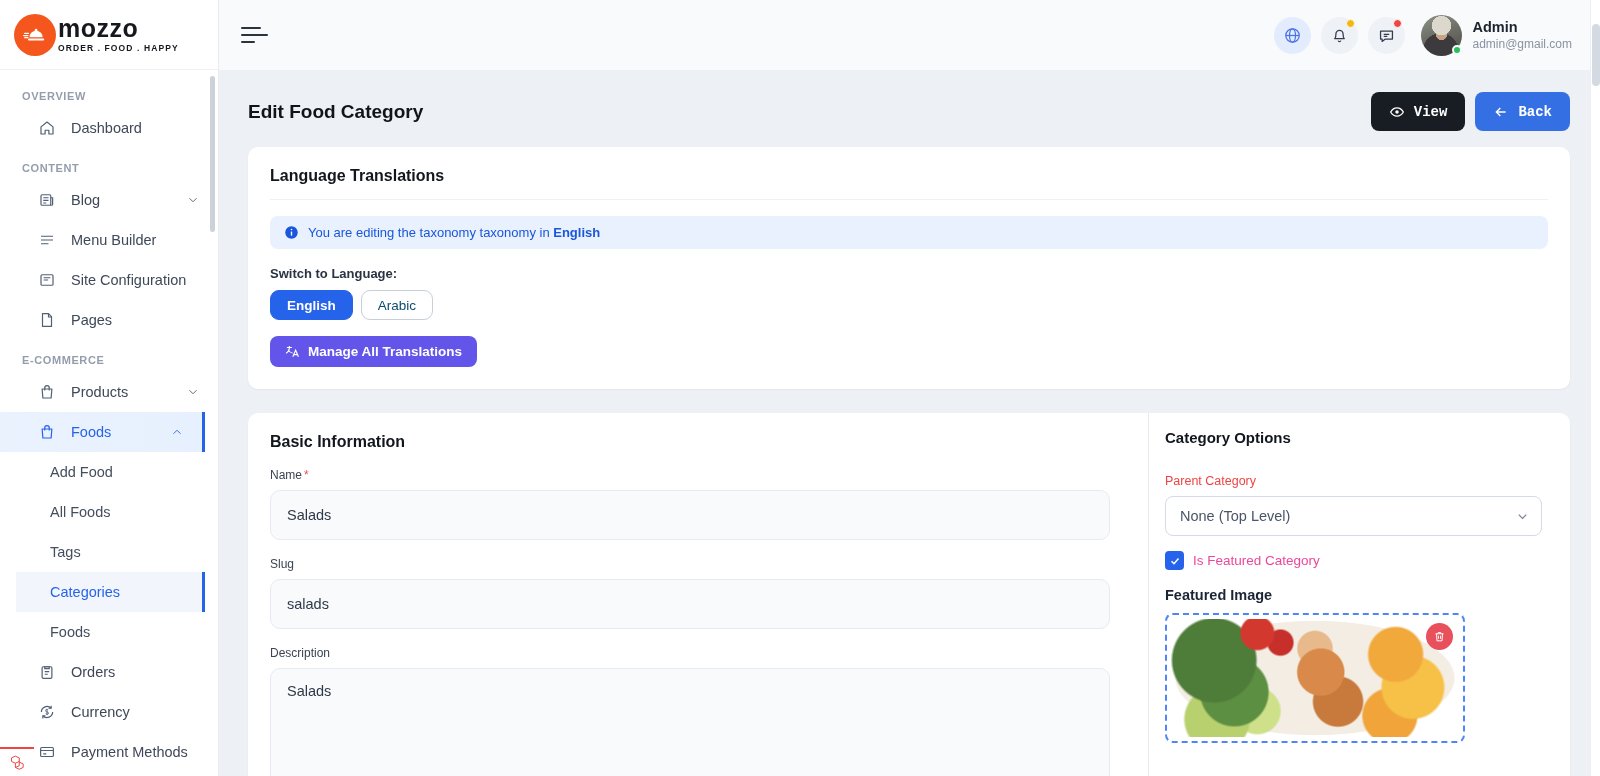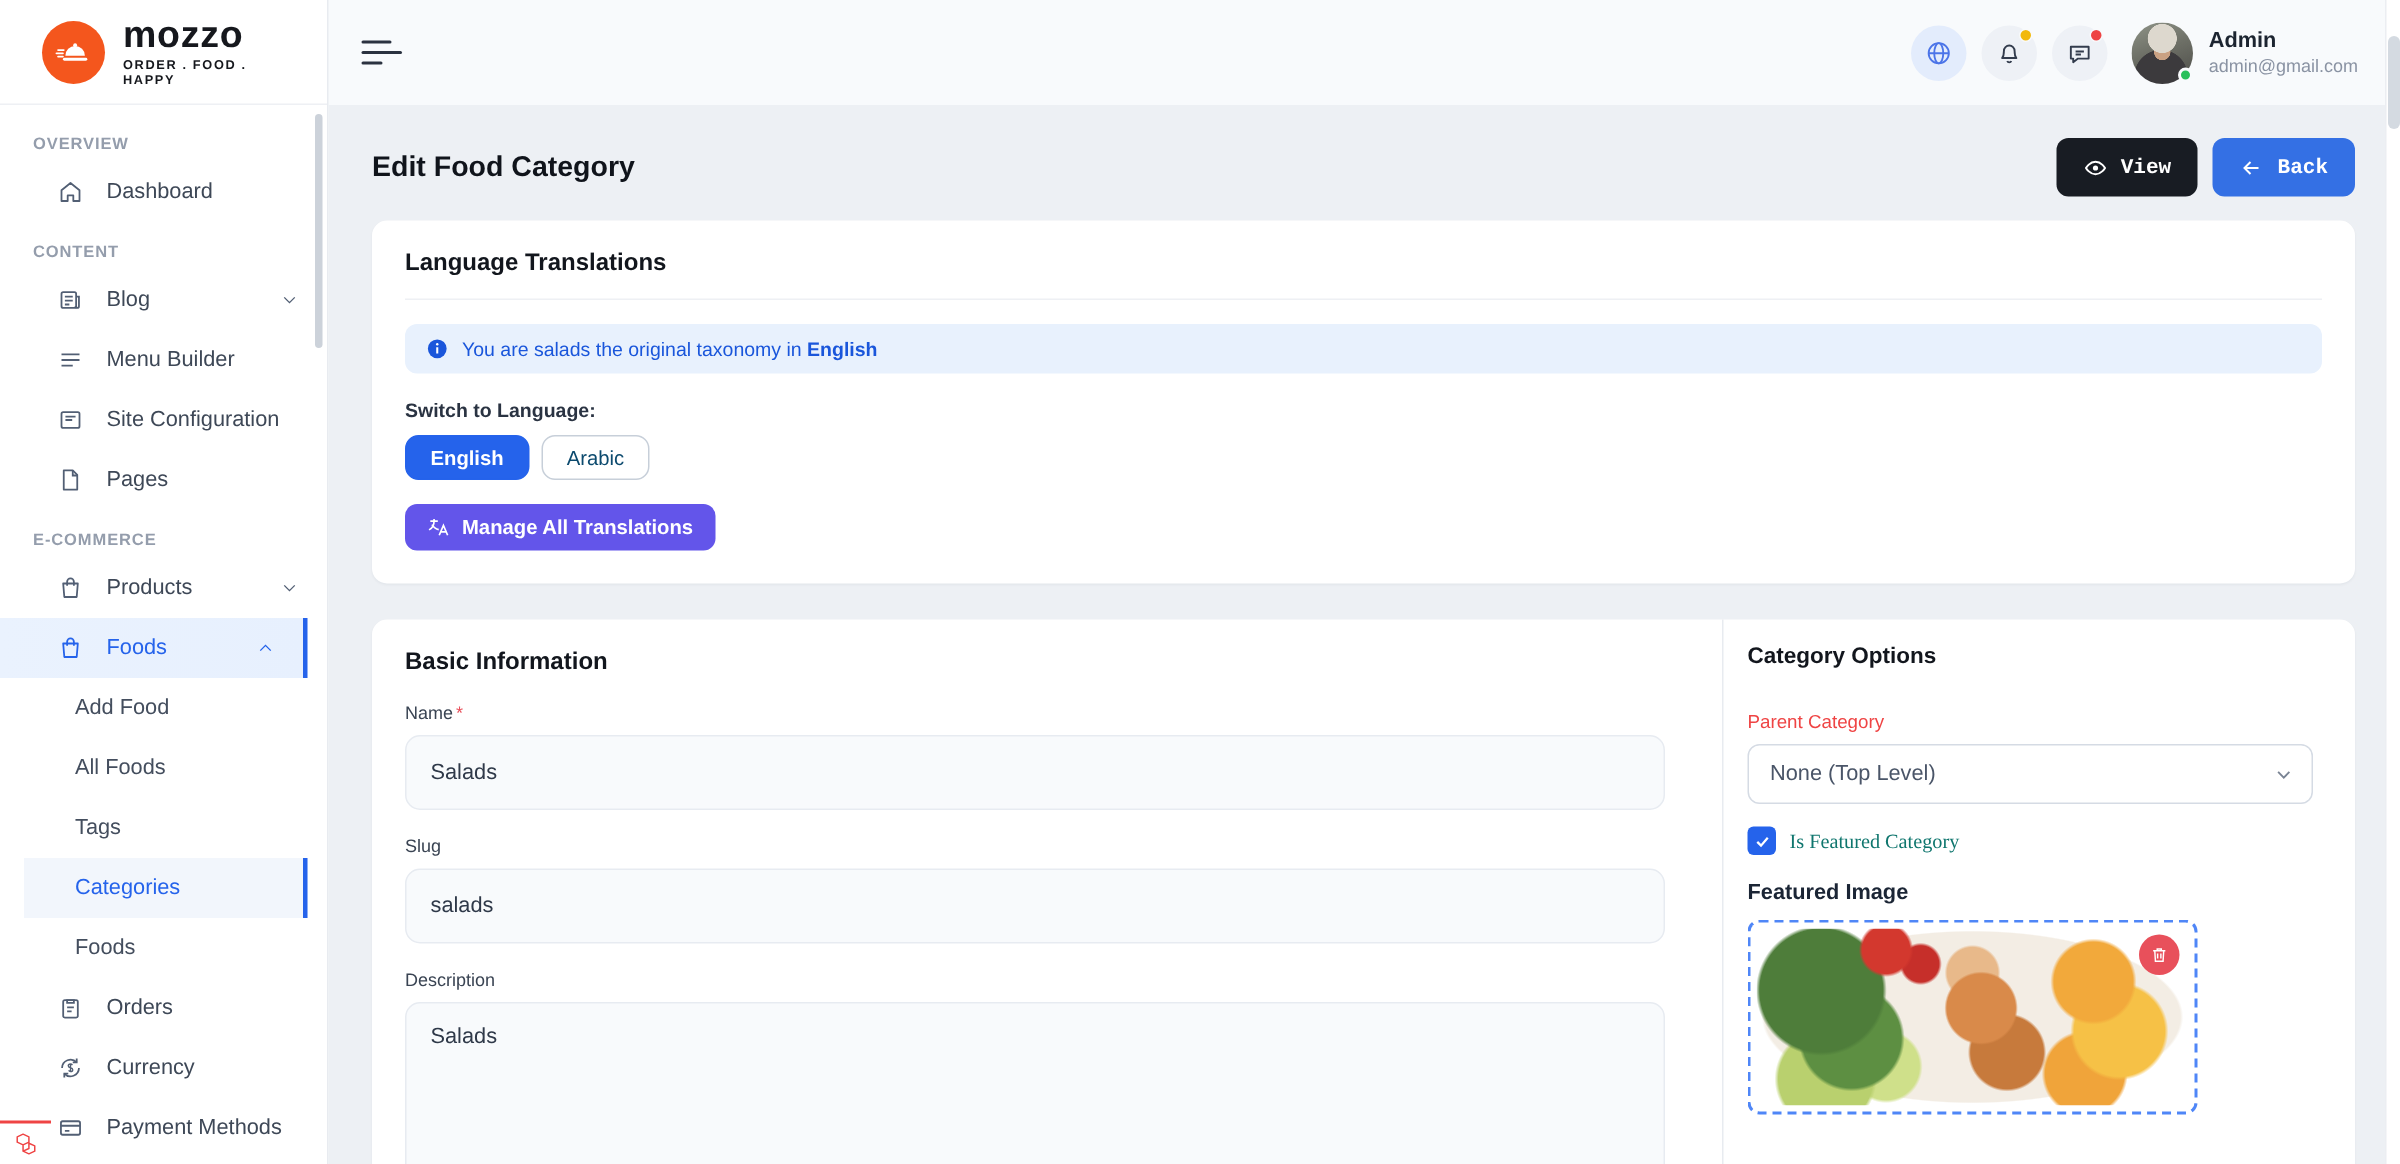--- a/index.html
+++ b/index.html
@@ -1,20 +1,20 @@
 <!DOCTYPE html>
 <html><head>
 <meta charset="utf-8">
 <style>
   * { margin:0; padding:0; box-sizing:border-box; }
   html,body { width:1600px; height:776px; overflow:hidden; font-family:"Liberation Sans", sans-serif; background:#edf0f4; }
 
   
   .sidebar { position:absolute; left:0; top:0; width:219px; height:776px; background:#ffffff; border-right:1px solid #e8ebf0; z-index:5; }
-  .logo-row { height:70px; display:flex; align-items:center; gap:12px; padding:0 28px; border-bottom:1px solid #eef0f4; }
+  .logo-row { height:70px; display:flex; align-items:center; gap:2px; padding:0 14px; border-bottom:1px solid #eef0f4; }
   .logo-badge { width:42px; height:42px; border-radius:50%; background:#f4561d; display:flex; align-items:center; justify-content:center; flex:0 0 42px; }
   .logo-text .brand { font-size:25px; font-weight:bold; color:#16181d; letter-spacing:.5px; line-height:1; }
   .logo-text .tagline { font-size:8.5px; font-weight:bold; color:#16181d; letter-spacing:1.1px; margin-top:2px; }
   .nav { position:absolute; top:70px; left:0; right:0; bottom:0; overflow:hidden; padding-top:6px; }
   .nav-section { font-size:11px; font-weight:bold; color:#949dac; letter-spacing:.6px; margin:14px 0 6px 22px; }
   .nav-item { height:40px; display:flex; align-items:center; gap:15px; padding-left:38px; color:#3e4857; font-size:14.5px; cursor:pointer; position:relative; }
   .nav-item svg { width:18px; height:18px; stroke:#525f74; fill:none; stroke-width:1.6; flex:0 0 18px; }
   .nav-item .chev { position:absolute; right:18px; width:14px; height:14px; stroke:#525f74; }
   .nav-item.active { background:linear-gradient(90deg,#eaf2fe, #e7f0fe); color:#2563eb; border-right:3px solid #2563eb; margin-right:13px; }
   .nav-item.active svg { stroke:#2563eb; }
@@ -83,21 +83,21 @@
   .t-input { width:100%; height:50px; background:#f8fafc; border:1px solid #e7ebf1; border-radius:10px; padding:0 16px; font-size:14.5px; color:#2f3949; font-family:inherit; outline:none; }
   .t-area { width:100%; height:150px; background:#f8fafc; border:1px solid #e7ebf1; border-radius:10px; padding:14px 16px; font-size:14.5px; color:#2f3949; font-family:inherit; outline:none; resize:none; }
   .col-right .card-title { font-size:15px; }
   .small-label { font-size:12.5px; color:#ef4444; margin:28px 0 8px; }
   .select-wrap { position:relative; }
   .t-select { width:100%; height:40px; appearance:none; -webkit-appearance:none; background:#fff; border:1px solid #d5dbe4; border-radius:8px; padding:0 14px; font-size:14.5px; color:#4a5568; font-family:inherit; outline:none; }
   .select-wrap svg { position:absolute; right:12px; top:13px; width:15px; height:15px; stroke:#7a8494; fill:none; stroke-width:2; pointer-events:none; }
   .check-row { margin-top:15px; display:flex; align-items:center; gap:9px; cursor:pointer; }
   .checkbox { width:19px; height:19px; border-radius:4px; background:#2563eb; display:flex; align-items:center; justify-content:center; }
   .checkbox svg { width:12px; height:12px; stroke:#fff; stroke-width:3; fill:none; }
-  .check-label { font-size:13.5px; color:#0f766e;font-family:Liberation Serif, serif; }
+  .check-label { font-size:13.5px; color:#ec4899; }
   .feat-title { font-size:14.5px; font-weight:bold; color:#1b2535; margin:17px 0 10px; }
   .img-drop { width:300px; height:130px; border:2px dashed #4f86f7; border-radius:8px; padding:4px; position:relative; }
   .salad-img { width:100%; height:100%; border-radius:6px;
     background:
       radial-gradient(circle at 30% 12%, #d3382e 0 7%, transparent 8%),
       radial-gradient(circle at 38% 20%, #c62f2a 0 6%, transparent 7%),
       radial-gradient(circle at 15% 35%, #4e7d3a 0 16%, transparent 17%),
       radial-gradient(circle at 22% 62%, #5d8f42 0 14%, transparent 15%),
       radial-gradient(circle at 16% 85%, #b9d06e 0 12%, transparent 13%),
       radial-gradient(circle at 30% 78%, #cfe08a 0 10%, transparent 11%),
@@ -305,21 +305,21 @@
   </div>
 
   <section class="card card-lang">
     <h2 class="card-title">Language Translations</h2>
     <div class="alert">
       <svg viewBox="0 0 24 24">
           <circle cx="12" cy="12" r="10" fill="#1a56db"></circle>
           <path d="M12 10.5V17" stroke="#fff" stroke-width="2.2"></path>
           <circle cx="12" cy="7.2" r="1.3" fill="#fff"></circle>
         </svg>
-      <span class="alert-text"><span>You are salads the original taxonomy in </span><b>English</b></span>
+      <span class="alert-text"><span>You are editing the taxonomy taxonomy in </span><b>English</b></span>
     </div>
     <div class="switch-label">Switch to Language:</div>
     <div class="lang-row">
       <button class="chip active">English</button>
       <button class="chip ghost">Arabic</button>
     </div>
     <button class="manage-btn">
       <svg viewBox="0 0 24 24">
           <path d="M3 5.5h8M7 3.2v2.3c0 4-2 7.3-5.3 9.3M4.8 9.2c1.5 2.6 4 4.7 7.2 5.3"></path>
           <path d="M12.5 20.5 17 10l4.5 10.5M14 17h6"></path>

